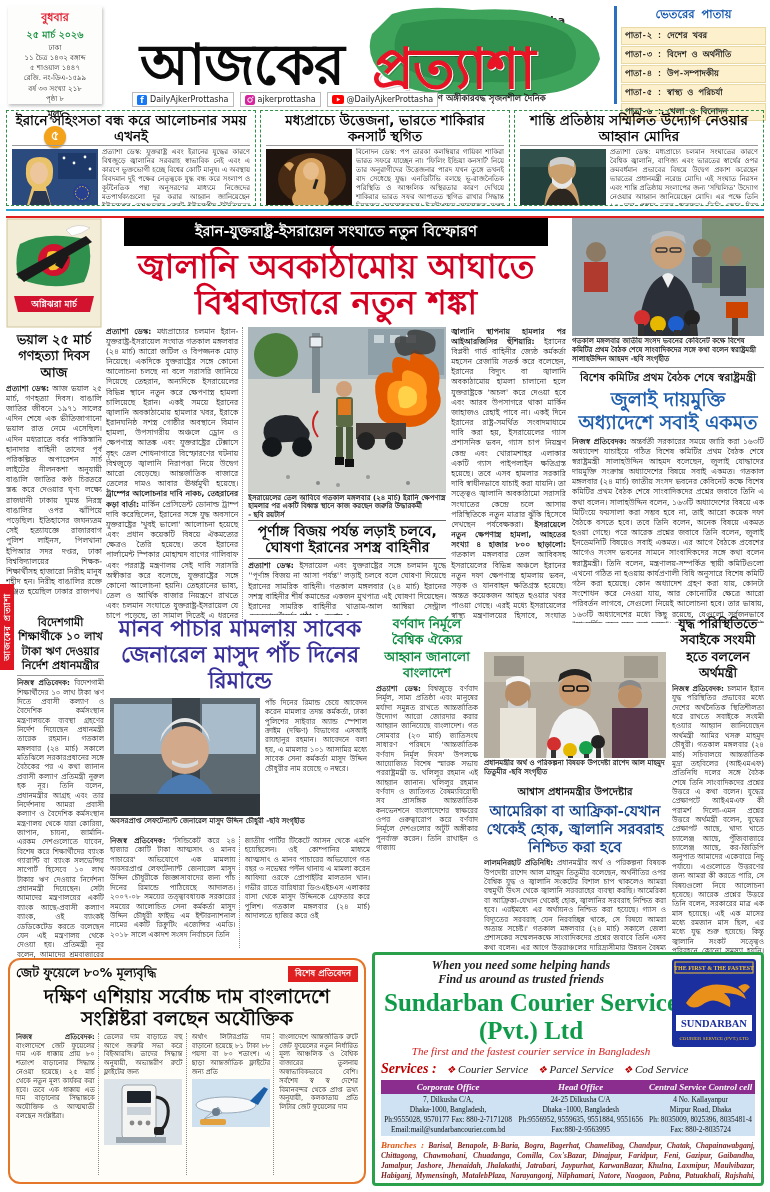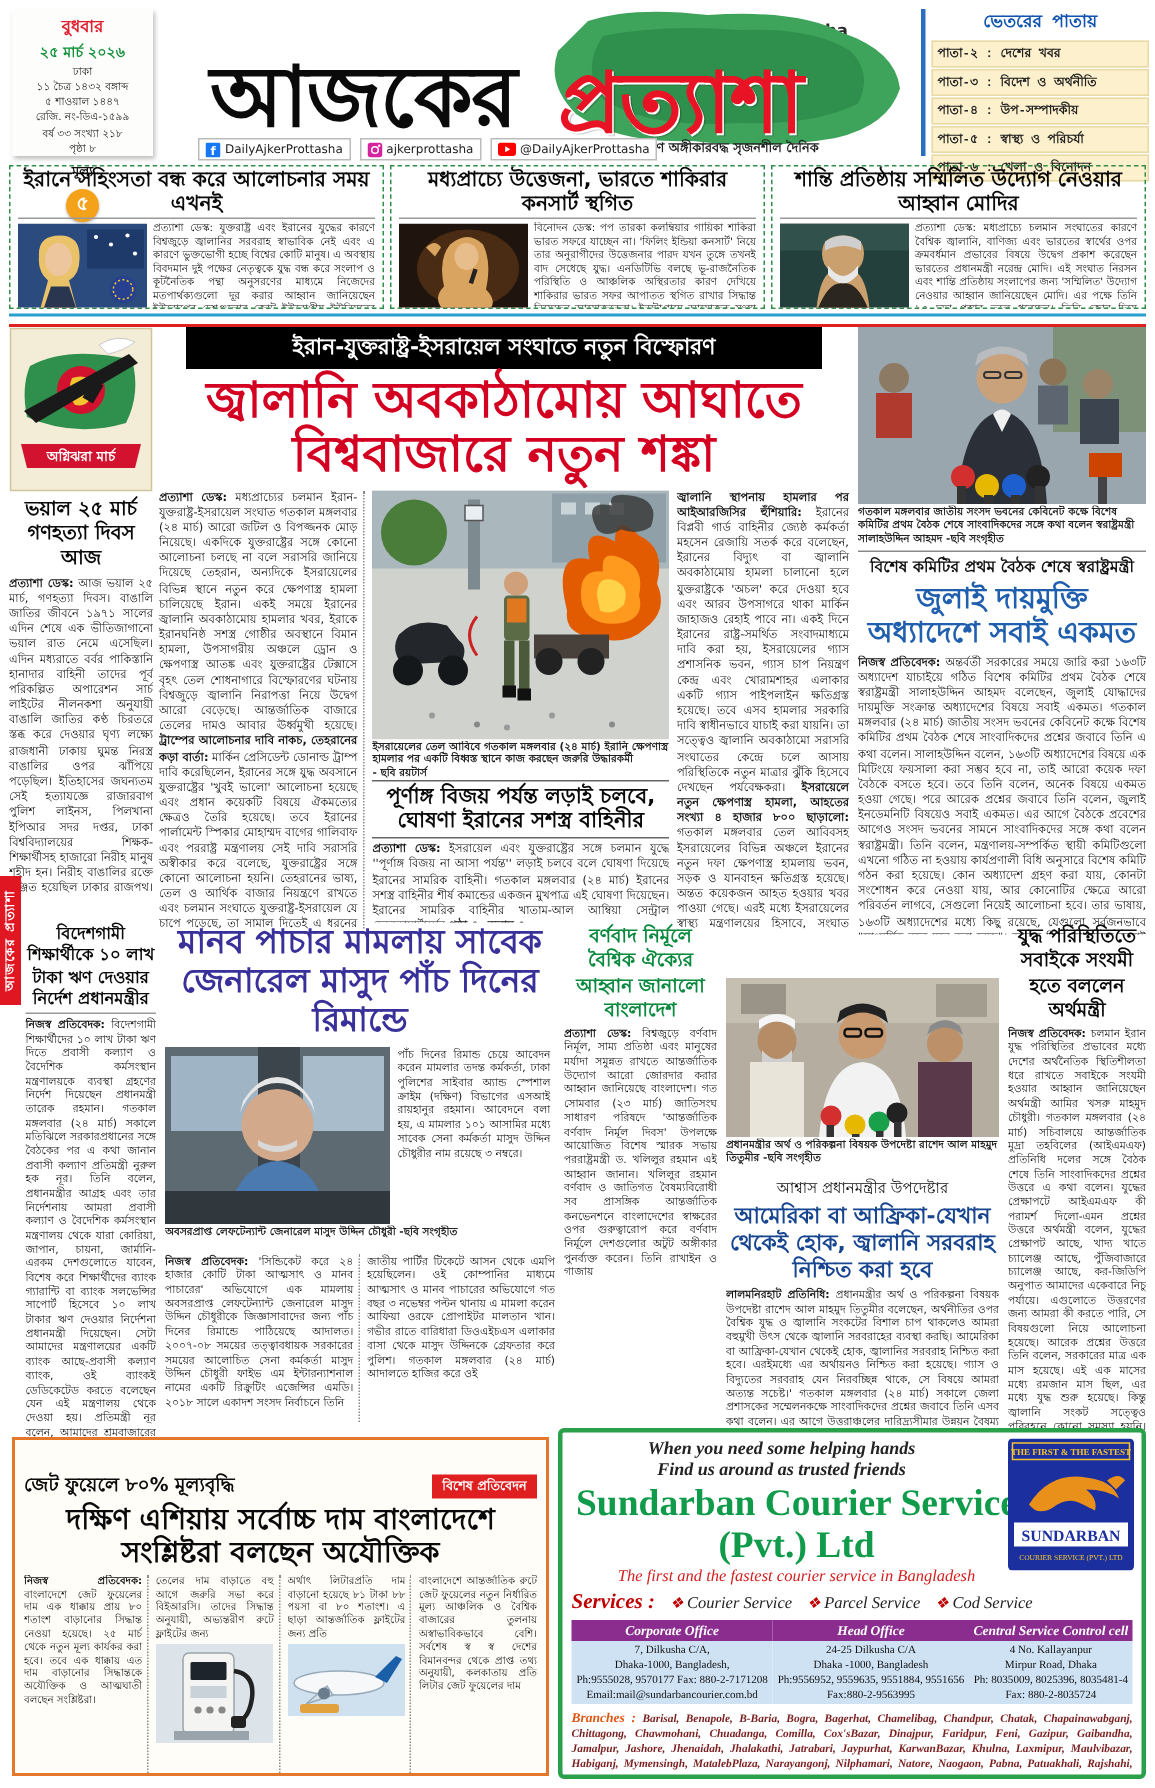--- a/index.html
+++ b/index.html
@@ -53,26 +53,26 @@
   
   .vbanner{left:0;top:584px;width:14px;height:86px;background:#e01723;color:#fff;display:flex;align-items:center;justify-content:center;}
   .vbanner span{writing-mode:vertical-rl;transform:rotate(180deg);font-size:8.5px;font-weight:bold;letter-spacing:1px;}
   .loanc{left:17px;top:616px;width:87px;height:338px;}
   .loan-h{font-size:11px;font-weight:800;text-align:center;line-height:1.3;color:#0a0a0a;border-bottom:1px solid #999;padding-bottom:2px;margin-bottom:2px;}
   .masudc{left:110px;top:616px;width:260px;height:338px;}
   .masud-h{font-size:22px;font-weight:800;color:#39309a;text-align:center;line-height:1.18;height:80px;overflow:hidden;}
   .racismc{left:376px;top:616px;width:102px;height:338px;}
   .racism-h{font-size:12.5px;font-weight:800;color:#0a8a3e;text-align:center;line-height:1.3;margin-bottom:3px;}
   .titumirc{left:484px;top:652px;width:182px;height:338px;}
-  .tit-k{font-size:10px;font-weight:normal;text-align:center;margin-top:2px;color:#111;}
+  .tit-k{font-size:10px;font-weight:bold;text-align:center;margin-top:2px;color:#111;}
   .tit-h{font-size:14.5px;font-weight:800;color:#17458f;text-align:center;line-height:1.25;margin:1px 0 2px;}
   .financec{left:672px;top:616px;width:92px;height:338px;}
   .fin-h{font-size:12.5px;font-weight:800;text-align:center;line-height:1.3;color:#0a0a0a;margin-bottom:3px;}
   
-  .jetbox{left:8px;top:958px;width:358px;height:226px;border:2px solid #e5772b;border-radius:0;background:#fffdf8;padding:21px 6px;box-sizing:border-box;overflow:hidden;}
+  .jetbox{left:8px;top:958px;width:358px;height:226px;border:2px solid #e5772b;border-radius:12px;background:#fffdf8;padding:4px 6px;box-sizing:border-box;overflow:hidden;}
   .jet-top{display:flex;justify-content:space-between;align-items:center;}
   .jet-k{font-size:12.5px;font-weight:800;color:#0a0a0a;}
   .jet-badge{background:#e02020;color:#fff;font-size:8.5px;font-weight:bold;padding:1px 7px;}
   .jet-h{font-size:19px;font-weight:900;text-align:center;line-height:1.15;color:#0a0a0a;margin:2px 0 3px;}
   .jet-cols{display:flex;gap:5px;}
   .jet-col{flex:1;font-size:6.8px;line-height:1.3;text-align:justify;color:#141414;overflow:hidden;height:142px;}
   .adbox{left:372px;top:952px;width:392px;height:234px;border:3px solid #2aa04a;border-radius:4px;background:#fff;padding:3px 6px;box-sizing:border-box;overflow:hidden;}
   .ad-serif{font-family:"Liberation Serif","DejaVu Serif",serif;}
   .ad-l1{font-size:12px;font-weight:bold;font-style:italic;text-align:center;color:#222;width:280px;line-height:1.2;}
   .ad-title{font-size:25px;font-weight:900;color:#0f9b4a;width:300px;text-align:center;margin-top:2px;}

